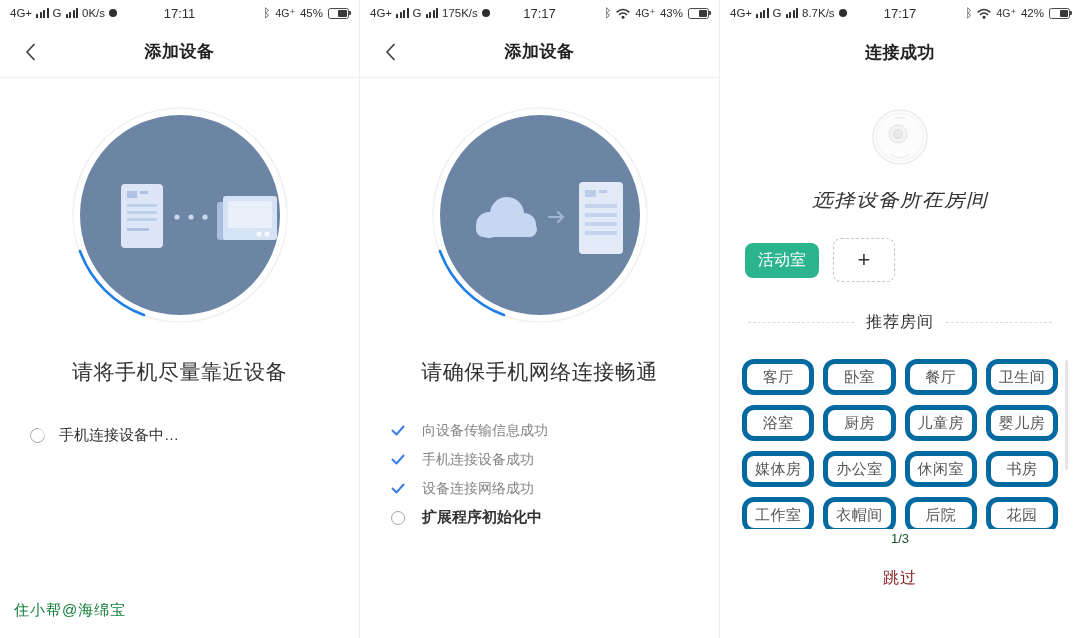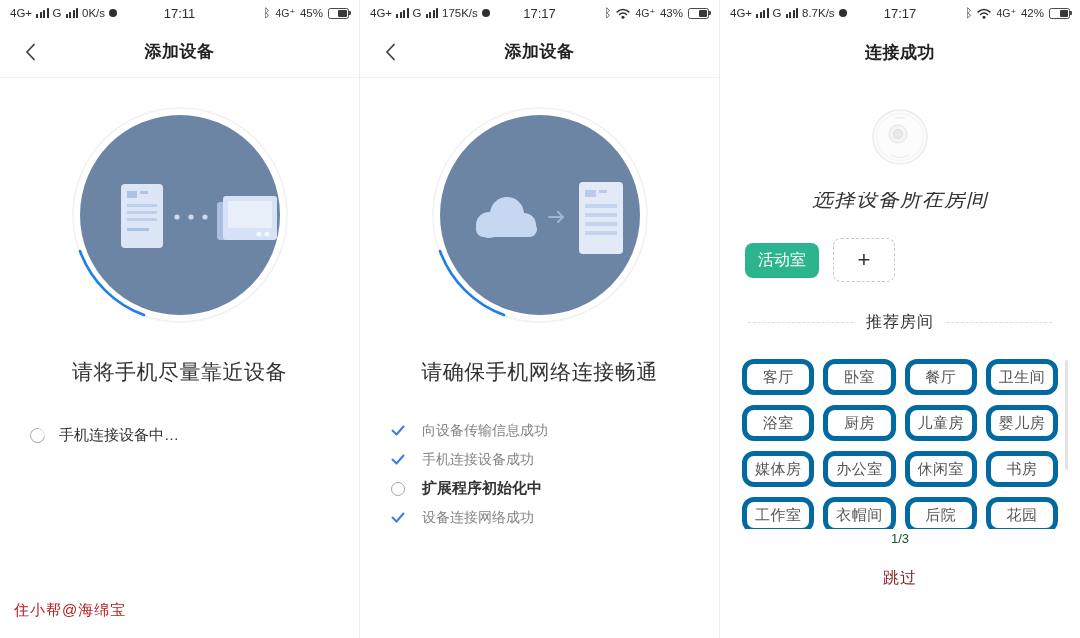--- a/index.html
+++ b/index.html
@@ -62,21 +62,21 @@
   .divider .dash { flex:1; border-top:1.5px dashed #dcdcdc; }
   .divider .dv-label { font-size:16px; color:#333; font-weight:500; letter-spacing:1px; }
   .room-grid-clip { height:170px; overflow:hidden; margin-top:26px; }
   .room-grid { display:grid; grid-template-columns:repeat(4,1fr); gap:10px 9px; padding:0 22px; }
   .room { height:36px; border:5px solid #0369a1; border-radius:12px; background:#fff; display:flex; align-items:center; justify-content:center;
     font-size:15px; color:#555; cursor:pointer; letter-spacing:0.5px; }
   .pagination { text-align:center; font-size:13px; color:#14532d; margin-top:2px; }
   .skip { text-align:center; font-size:16px; color:#7f1d1d; margin-top:22px; cursor:pointer; letter-spacing:1px; }
   .scroll-thumb { position:absolute; right:12px; top:360px; width:3px; height:110px; background:#e3e3e3; border-radius:2px; }
 
-  .watermark { position:absolute; left:14px; top:601px; font-size:15px; color:#b91c1c; letter-spacing:1px;
+  .watermark { position:absolute; left:14px; top:601px; font-size:15px; color:#15803d; letter-spacing:1px;
     text-shadow:0 0 1px #f7f7f7; pointer-events:none; }
 </style>
 </head>
 <body>
 
 <div class="stage">
 
   <div class="phone sep">
     <div class="statusbar">
       <div class="sb-left">
@@ -246,33 +246,33 @@
         <span class="lbl">向设备传输信息成功</span>
       </div>
       <div class="check-row">
         <span class="check-cell">
             <svg width="14" height="11" viewBox="0 0 14 11">
               <polyline points="1.5,5.5 5.5,9.5 12.5,1.5" fill="none" stroke="#3b7de8" stroke-width="2" stroke-linecap="round" stroke-linejoin="round"></polyline>
             </svg>
           </span>
         <span class="lbl">手机连接设备成功</span>
       </div>
-      <div class="check-row pending">
-        <span class="check-cell">
-            <span class="pending-circle"></span>
-          </span>
-        <span class="lbl">扩展程序初始化中</span>
-      </div>
       <div class="check-row">
         <span class="check-cell">
             <svg width="14" height="11" viewBox="0 0 14 11">
               <polyline points="1.5,5.5 5.5,9.5 12.5,1.5" fill="none" stroke="#3b7de8" stroke-width="2" stroke-linecap="round" stroke-linejoin="round"></polyline>
             </svg>
           </span>
         <span class="lbl">设备连接网络成功</span>
+      </div>
+      <div class="check-row pending">
+        <span class="check-cell">
+            <span class="pending-circle"></span>
+          </span>
+        <span class="lbl">扩展程序初始化中</span>
       </div>
     </div>
   </div>
 
   <div class="phone">
     <div class="statusbar">
       <div class="sb-left">
         <span>4G+</span>
         <span class="bars">
             <i></i>

